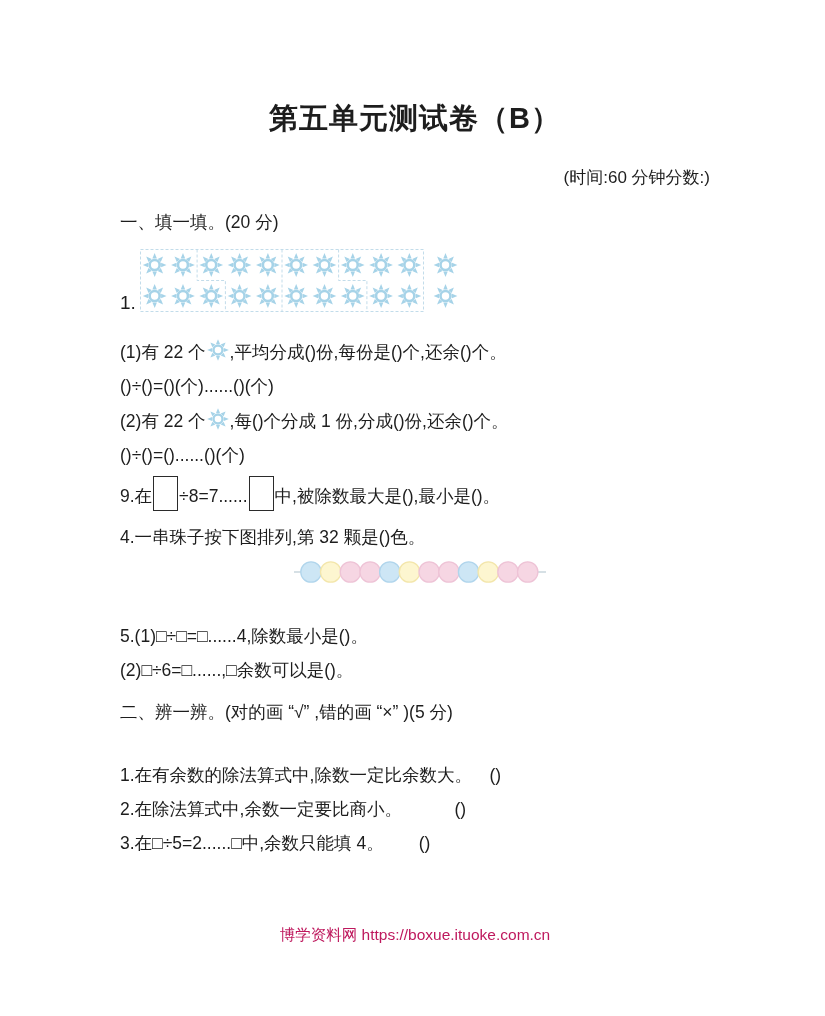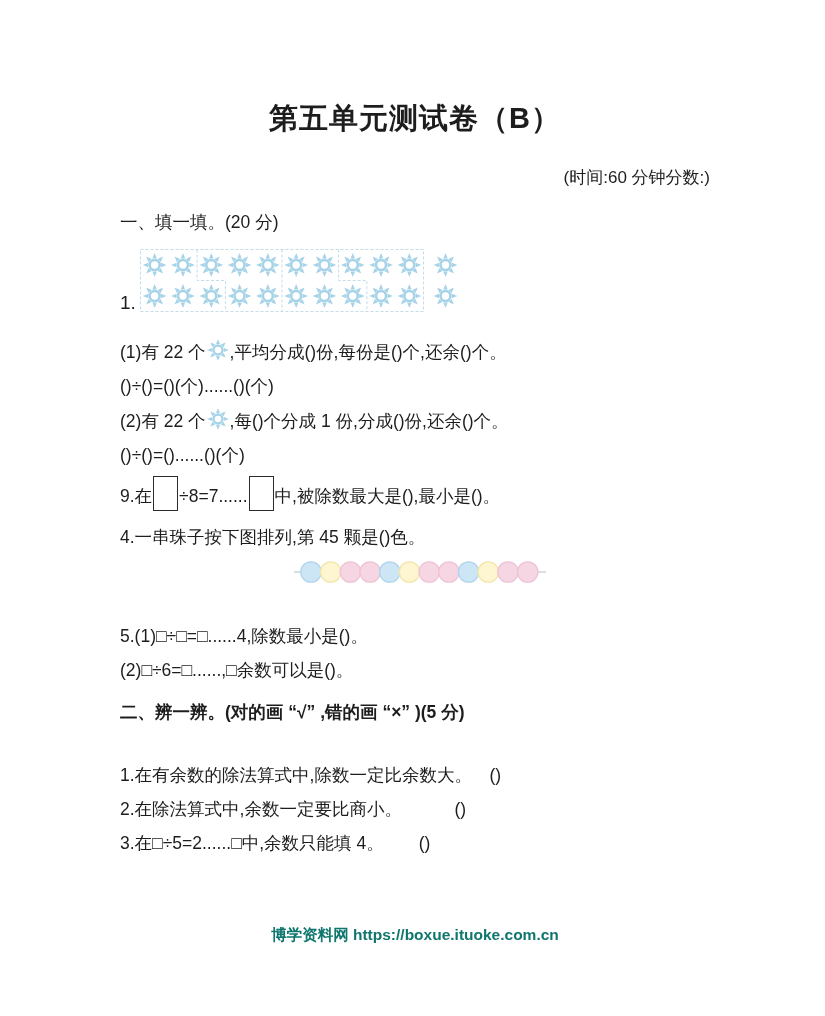--- a/index.html
+++ b/index.html
@@ -25,21 +25,21 @@
   p.mt20 { margin-top:37px; }
   p.q3line { line-height:40px; margin-top:8px; }
   .blank-box {
     display:inline-block; width:25px; height:35px;
     border:1.6px solid #2b2b2b; vertical-align:-9px; margin:0 1px;
     background:#ffffff;
   }
   .inline-flower { display:inline-block; width:24px; height:24px; vertical-align:-4px; }
   .inline-flower svg { display:block; }
   .beads-row { margin-top:8px; margin-left:174px; height:28px; }
-  .footer { text-align:center; color:#0f766e; font-size:15.5px; margin-top:68px; line-height:22px;font-weight:bold; }
+  .footer { text-align:center; color:#be185d; font-size:15.5px; margin-top:68px; line-height:22px; }
 </style>
 </head>
 <body>
 
 <div class="page">
 
   <h1 class="title">第五单元测试卷（B）</h1>
 
   <div class="meta">(时间:60 分钟分数:)</div>
 
@@ -279,21 +279,21 @@
           <polygon points="4.4,4.4 6.4,9.3 9.3,6.4" fill="#a6d3e8"></polygon>
           <polygon points="12.0,1.2 10.0,6.1 14.0,6.1" fill="#a6d3e8"></polygon>
           <polygon points="19.6,4.4 14.7,6.4 17.6,9.3" fill="#a6d3e8"></polygon>
         </svg></span><span>,每()个分成 1 份,分成()份,还余()个。</span></p>
 
   <p class="line">()÷()=()......()(个)</p>
 
 
   <p class="line q3line"><span>9.在</span><span class="blank-box"></span><span>÷8=7......</span><span class="blank-box"></span><span>中,被除数最大是(),最小是()。</span></p>
 
-  <p class="line">4.一串珠子按下图排列,第 45 颗是()色。</p>
+  <p class="line">4.一串珠子按下图排列,第 32 颗是()色。</p>
 
   <div class="beads-row">
     <svg id="beads" width="252" height="28">
         <line x1="0" y1="14" x2="252" y2="14" stroke="#c9d6dd" stroke-width="1.5"></line>
         <circle cx="17.0" cy="14" r="10.2" fill="#cde6f5" stroke="#b0d5ec" stroke-width="1.3"></circle>
         <circle cx="36.7" cy="14" r="10.2" fill="#fdf6d0" stroke="#f3e6ab" stroke-width="1.3"></circle>
         <circle cx="56.4" cy="14" r="10.2" fill="#f6d6e3" stroke="#eec3d6" stroke-width="1.3"></circle>
         <circle cx="76.1" cy="14" r="10.2" fill="#f6d6e3" stroke="#eec3d6" stroke-width="1.3"></circle>
         <circle cx="95.8" cy="14" r="10.2" fill="#cde6f5" stroke="#b0d5ec" stroke-width="1.3"></circle>
         <circle cx="115.5" cy="14" r="10.2" fill="#fdf6d0" stroke="#f3e6ab" stroke-width="1.3"></circle>
@@ -303,21 +303,21 @@
         <circle cx="194.3" cy="14" r="10.2" fill="#fdf6d0" stroke="#f3e6ab" stroke-width="1.3"></circle>
         <circle cx="214.0" cy="14" r="10.2" fill="#f6d6e3" stroke="#eec3d6" stroke-width="1.3"></circle>
         <circle cx="233.7" cy="14" r="10.2" fill="#f6d6e3" stroke="#eec3d6" stroke-width="1.3"></circle>
       </svg>
   </div>
 
   <p class="line mt20">5.(1)□÷□=□......4,除数最小是()。</p>
 
   <p class="line">(2)□÷6=□......,□余数可以是()。</p>
 
-  <div class="sec-heading" style="margin-top:16px;font-weight:bold;">二、辨一辨。(对的画 “√” ,错的画 “×” )(5 分)</div>
+  <div class="sec-heading" style="margin-top:16px;">二、辨一辨。(对的画 “√” ,错的画 “×” )(5 分)</div>
 
   <p class="line mt20">1.在有余数的除法算式中,除数一定比余数大。　()</p>
 
   <p class="line">2.在除法算式中,余数一定要比商小。　　　()</p>
 
   <p class="line">3.在□÷5=2......□中,余数只能填 4。　　()</p>
 
   <div class="footer">博学资料网 https://boxue.ituoke.com.cn</div>
 
 </div>

